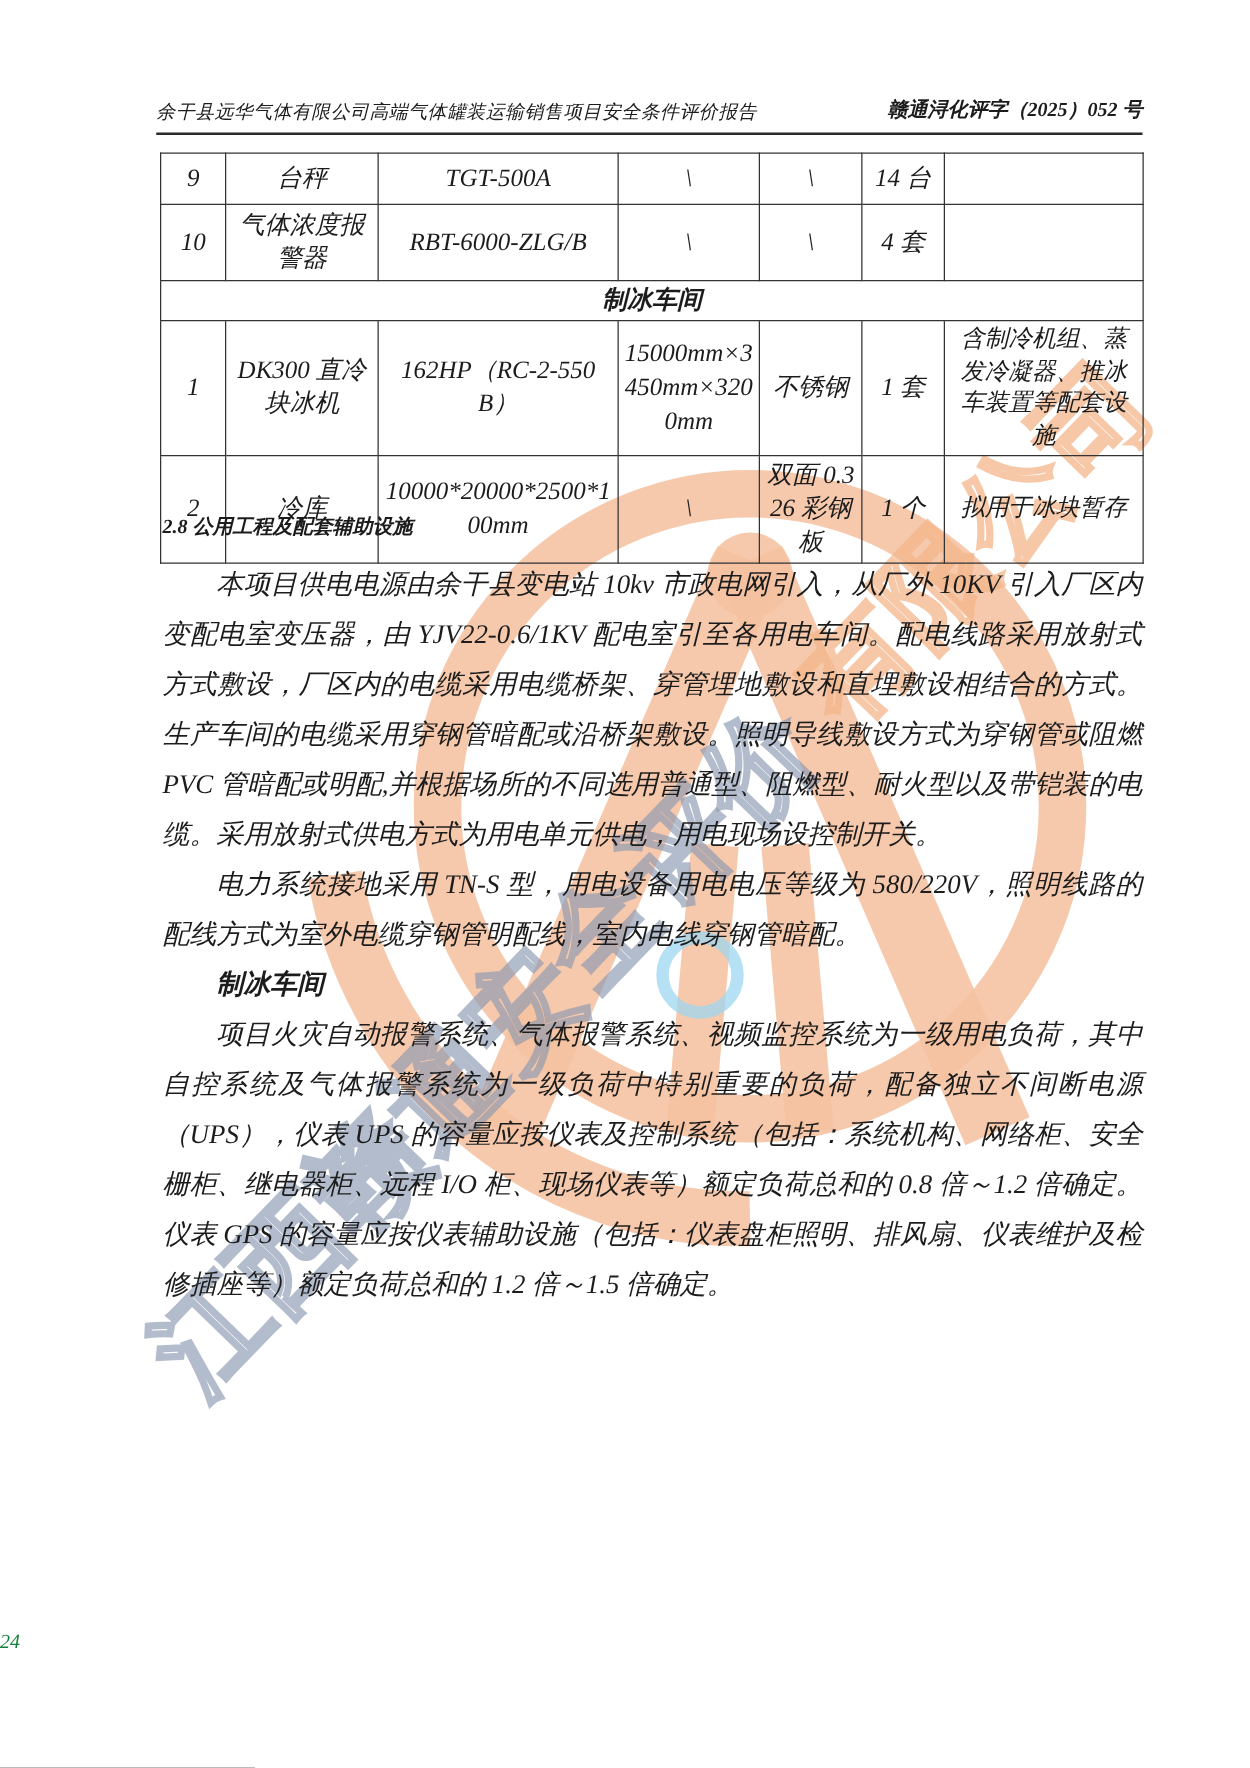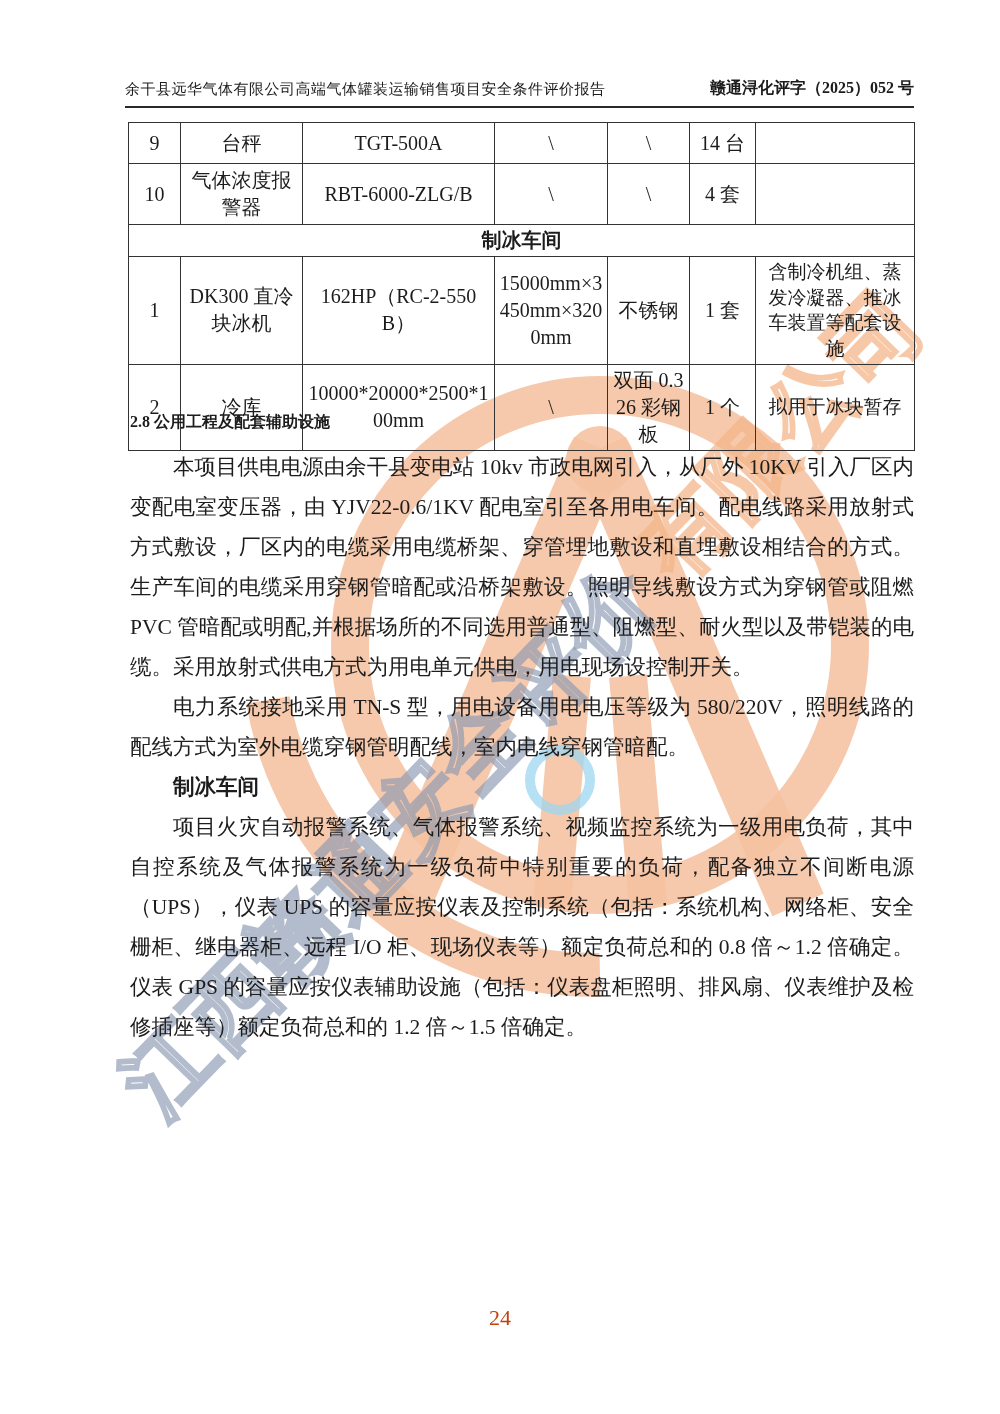--- a/index.html
+++ b/index.html
@@ -28,21 +28,21 @@
   .wm-diagonal .wm-orange{
     color:transparent;-webkit-text-stroke:3px rgba(243,181,138,0.75);
   }
   .wm-ta{
     position:absolute;left:452px;top:828px;
     font-family:"Liberation Sans","DejaVu Sans",sans-serif;
     font-size:104px;font-weight:bold;letter-spacing:6px;
     color:rgba(158,214,240,0.75);
   }
   
-  .content{position:absolute;inset:0;z-index:1;}
+  .content{position:absolute;inset:0;z-index:1;font-style:italic;}
   .hdr{
     position:absolute;left:125px;top:78px;width:789px;
     display:flex;justify-content:space-between;align-items:flex-end;
     border-bottom:2px solid #2a2a2a;padding-bottom:7px;
   }
   .hdr-left{font-size:15px;letter-spacing:0.5px;}
   .hdr-right{font-size:16px;font-weight:bold;}
   table.equip{
     position:absolute;left:128px;top:122px;
     border-collapse:collapse;table-layout:fixed;width:786px;
@@ -62,21 +62,21 @@
   .main{
     position:absolute;left:130px;top:406px;width:784px;
     font-size:21.5px;line-height:40px;
   }
   .h28{font-size:16px;font-weight:bold;margin:0 0 9px 0;line-height:32px;}
   .h281{font-size:22px;font-weight:bold;margin:0 0 11px 0;line-height:30px;}
   .para{margin:0;text-indent:2em;text-align:justify;}
   .load-title{margin:0;text-indent:2em;font-weight:bold;}
   .footer{
     position:absolute;left:0;top:1305px;width:100%;
-    text-align:center;font-size:22px;color:#c2410c;
+    text-align:left;font-size:16px;color:#15803d;
   }
 </style>
 </head>
 <body>
 
 <div class="page">
 
   <div class="wm-layer">
     <svg class="wm-svg" width="1000" height="1414" viewBox="0 0 1000 1414">
       <g fill="none" stroke="#f5c2a0" stroke-opacity="0.88">

